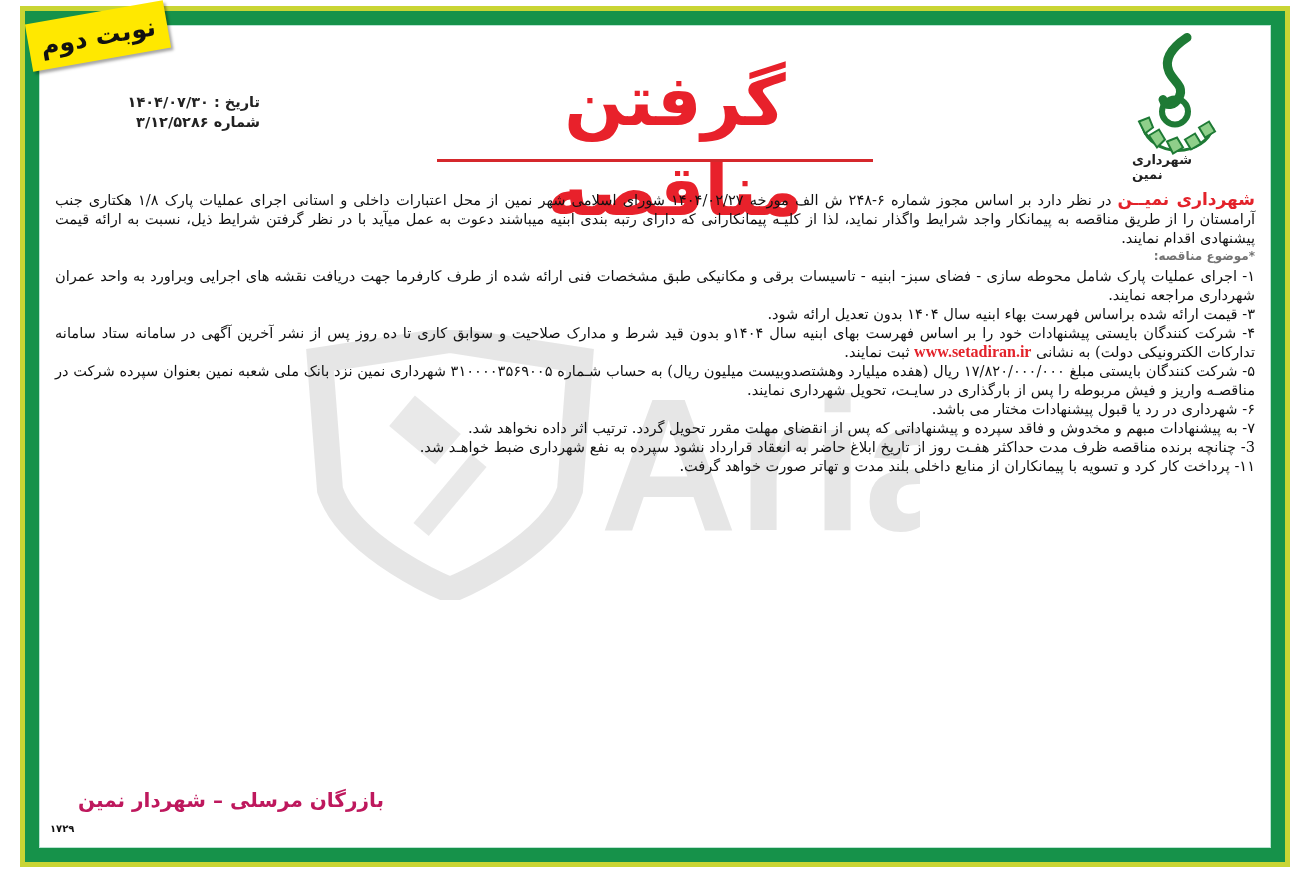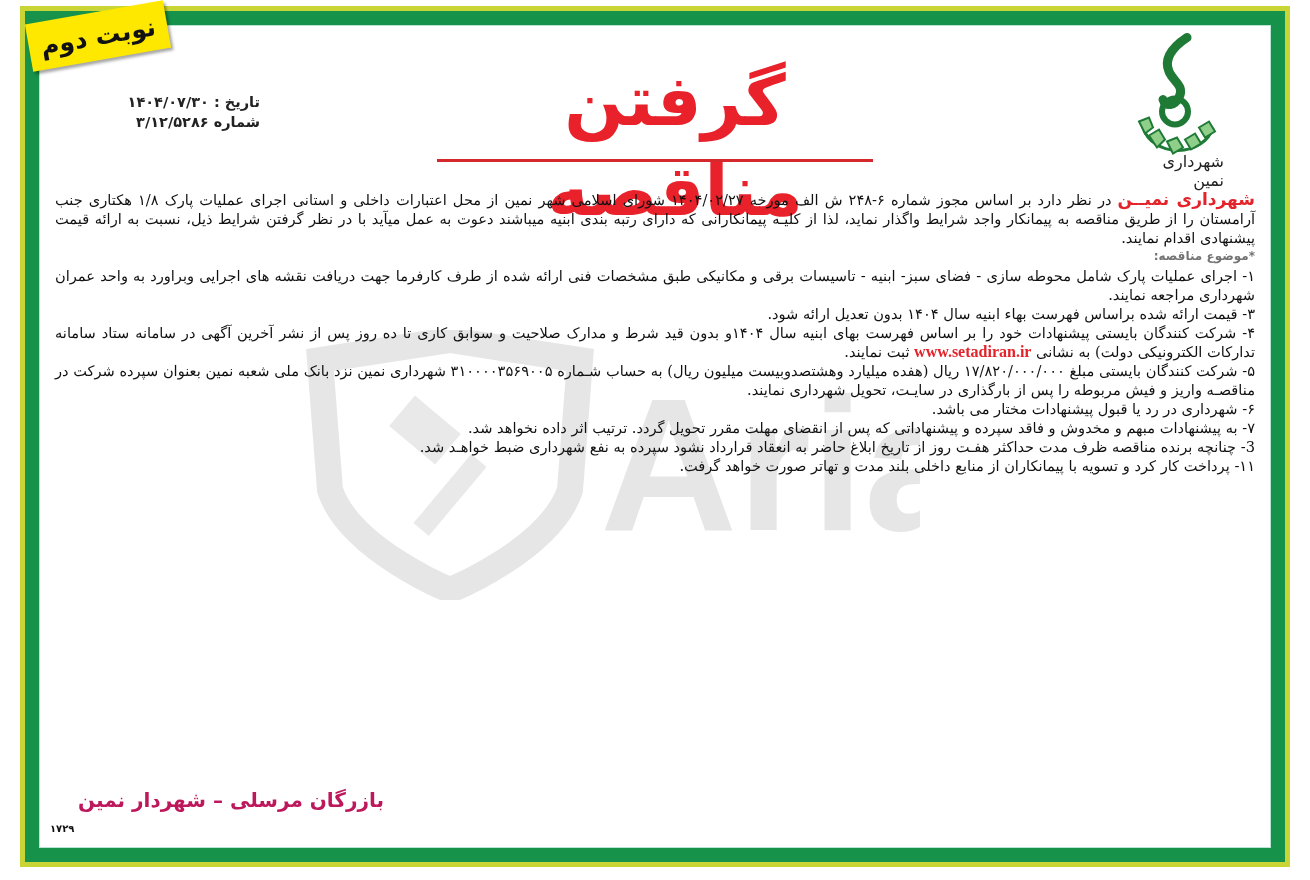--- a/index.html
+++ b/index.html
@@ -14,22 +14,22 @@
     .badge { position:absolute; left:28px; top:12px; width:140px; height:48px;
              background:#ffe800; transform:rotate(-10deg); box-shadow:2px 3px 3px rgba(0,0,0,.35);
              display:flex; align-items:center; justify-content:center;
              font-weight:bold; font-size:25px; color:#111; direction:rtl; z-index:5; }
     .meta { position:absolute; left:100px; top:92px; width:160px; direction:rtl; text-align:right;
             font-size:14.5px; font-weight:bold; color:#222; line-height:20px; }
     .title { position:absolute; left:440px; top:56px; width:470px; text-align:center;
              direction:rtl; font-size:70px; font-weight:bold; color:#e8212b; line-height:90px; }
     .title-rule { position:absolute; left:437px; top:159px; width:436px; height:3px; background:#d5282c; }
     .logo { position:absolute; left:1135px; top:28px; width:86px; height:145px; }
-    .logo-caption { position:absolute; left:1132px; top:152px; width:92px; text-align:right;
-                    direction:rtl; font-size:16px; font-weight:normal; color:#222; }
+    .logo-caption { position:absolute; left:1132px; top:152px; width:92px; text-align:left;
+                    direction:rtl; font-size:13px; font-weight:bold; color:#222; }
     .watermark { position:absolute; left:300px; top:330px; width:620px; height:270px; opacity:.18; z-index:1; }
     .content { position:absolute; left:55px; right:55px; top:190px; direction:rtl; text-align:justify;
                font-family:"DejaVu Serif", serif; font-size:14.6px; line-height:19px; color:#111; z-index:2; }
     .content p { margin:0; }
     .brand { color:#e3222a; font-weight:bold; font-size:17px; font-family:"DejaVu Sans", sans-serif; }
     .subject { color:#737373; font-weight:bold; font-size:12px; font-family:"DejaVu Sans", sans-serif; }
     .item { padding-right:0; }
     .link { color:#e3222a; font-weight:bold; font-family:"Liberation Serif", serif; direction:ltr; unicode-bidi:embed; font-size:16px; }
     .row-split { display:flex; justify-content:space-between; }
     .signature { position:absolute; left:78px; top:788px; direction:rtl; font-size:20px;

